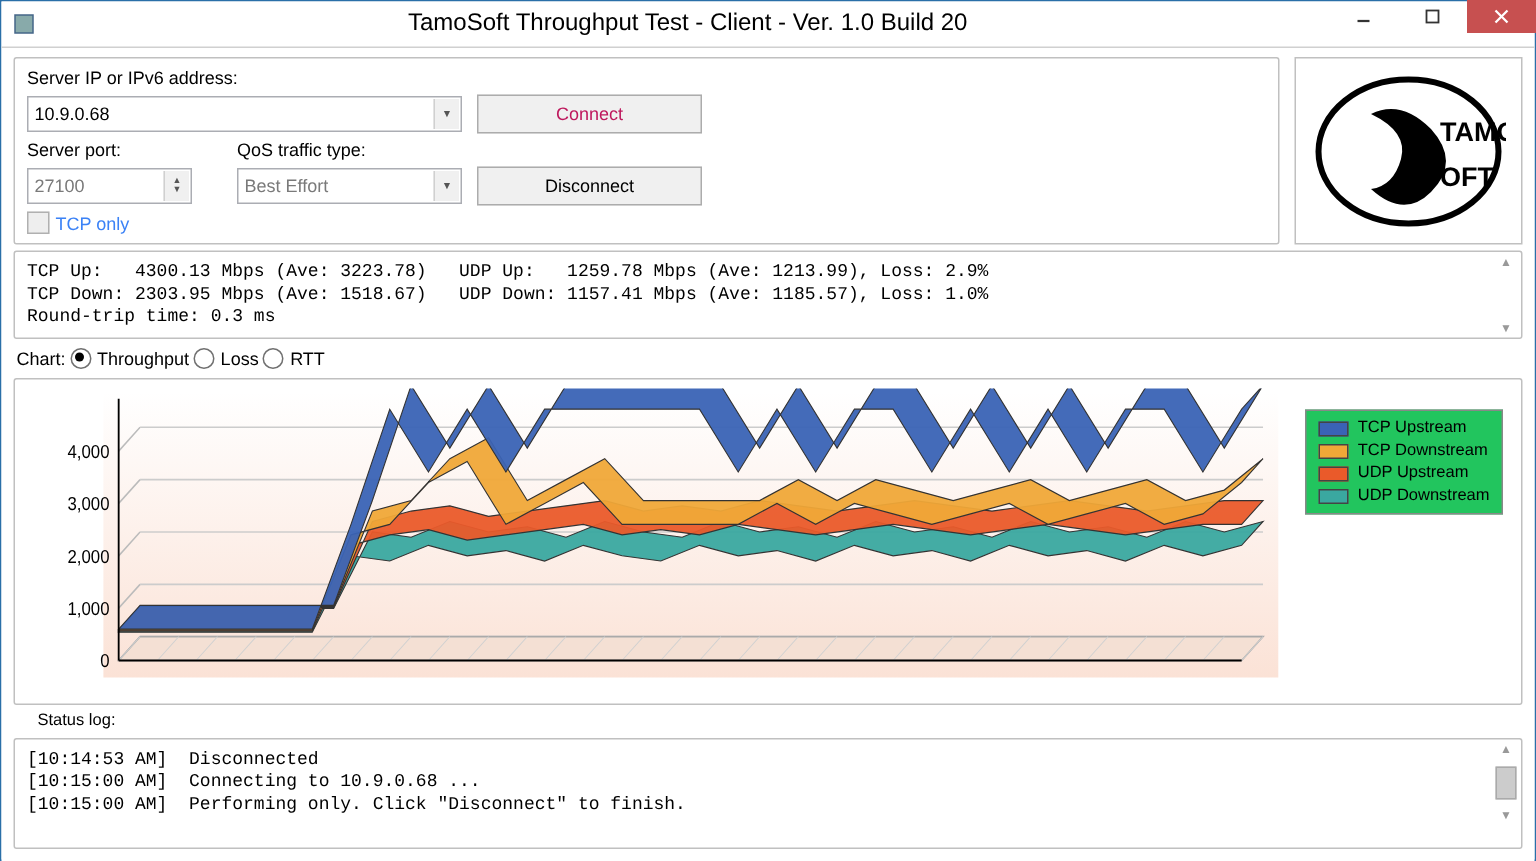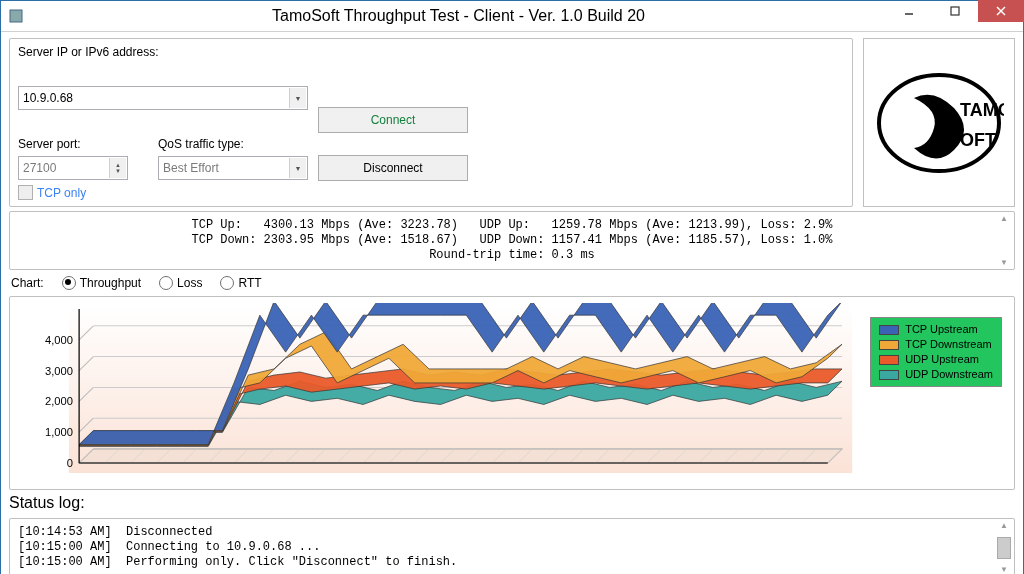--- a/index.html
+++ b/index.html
@@ -14,38 +14,38 @@
   .client{padding:6px 8px 8px 8px;background:#fff;height:calc(100% - 30px);box-sizing:border-box;display:flex;flex-direction:column;gap:4px;}
   fieldset.panel{border:1px solid #c0c0c0;border-radius:2px;margin:0;padding:6px 8px;}
   .toprow{display:flex;gap:10px;align-items:stretch;}
   .conn{flex:1;}
   .conn-grid{display:grid;grid-template-columns:130px 150px 150px;grid-auto-rows:auto;gap:4px 10px;align-items:center;}
   label.lbl{font-size:12px;}
   .combo,.spin{height:22px;border:1px solid #abadb3;background:#fff;display:flex;align-items:center;padding:0 4px;font-size:12px;position:relative;}
   .combo .dd,.spin .dd{position:absolute;right:1px;top:1px;bottom:1px;width:16px;background:#f0f0f0;border-left:1px solid #d0d0d0;display:flex;align-items:center;justify-content:center;font-size:7px;color:#555;}
   .spin .dd{flex-direction:column;font-size:6px;gap:0;line-height:6px;}
   .btn{height:24px;border:1px solid #acacac;background:#f0f0f0;display:flex;align-items:center;justify-content:center;padding:0 12px;font-size:12px;}
-  .btn.disabled{color:#15803d;margin-top:44px;}
+  .btn.disabled{color:#be185d;}
   .chk{display:flex;align-items:center;gap:4px;}
   .chk .box{width:13px;height:13px;border:1px solid #b0b0b0;background:#eee;}
   .logo{width:150px;border:1px solid #c0c0c0;background:#fff;display:flex;align-items:center;justify-content:center;}
-  .stats{position:relative;text-align:center;}
+  .stats{position:relative;}
   .stats pre,.log pre{margin:0;font-family:Consolas,"Courier New",monospace;font-size:12px;line-height:15px;white-space:pre;}
-  .radios{display:flex;align-items:flex-start;gap:18px;padding:2px 2px;}
+  .radios{display:flex;align-items:flex-start;gap:3px;padding:2px 2px;}
   .radio{display:flex;align-items:center;gap:4px;}
   .radio .dot{width:12px;height:12px;border:1px solid #707070;border-radius:50%;position:relative;background:#fff;}
   .radio.sel .dot::after{content:"";position:absolute;left:2px;top:2px;width:6px;height:6px;border-radius:50%;background:#000;}
   .chartbox{flex:1;min-height:180px;position:relative;}
   .chartbox svg{width:100%;height:100%;}
   .legend{position:absolute;right:12px;top:20px;background:#22c55e;border:1px solid #888;padding:4px 8px;font-size:11px;}
   .legend div{display:flex;align-items:center;gap:6px;line-height:15px;}
   .sw{width:18px;height:8px;border:1px solid #444;}
   .log{position:relative;min-height:60px;}
   .scrollhint{position:absolute;right:2px;top:2px;bottom:2px;width:16px;display:flex;flex-direction:column;justify-content:space-between;align-items:center;font-size:8px;color:#999;}
-  .legendtitle{font-size:16px;margin-bottom:2px;}
+  .legendtitle{font-size:11px;margin-bottom:2px;margin-left:16px;}
 </style>
 </head>
 <body>
 
 <div class="window">
   <div class="titlebar">
     <div class="icon">
       <svg width="14" height="14">
           <rect x="1" y="1" width="12" height="12" fill="#8aa" stroke="#468"></rect>
         </svg>

